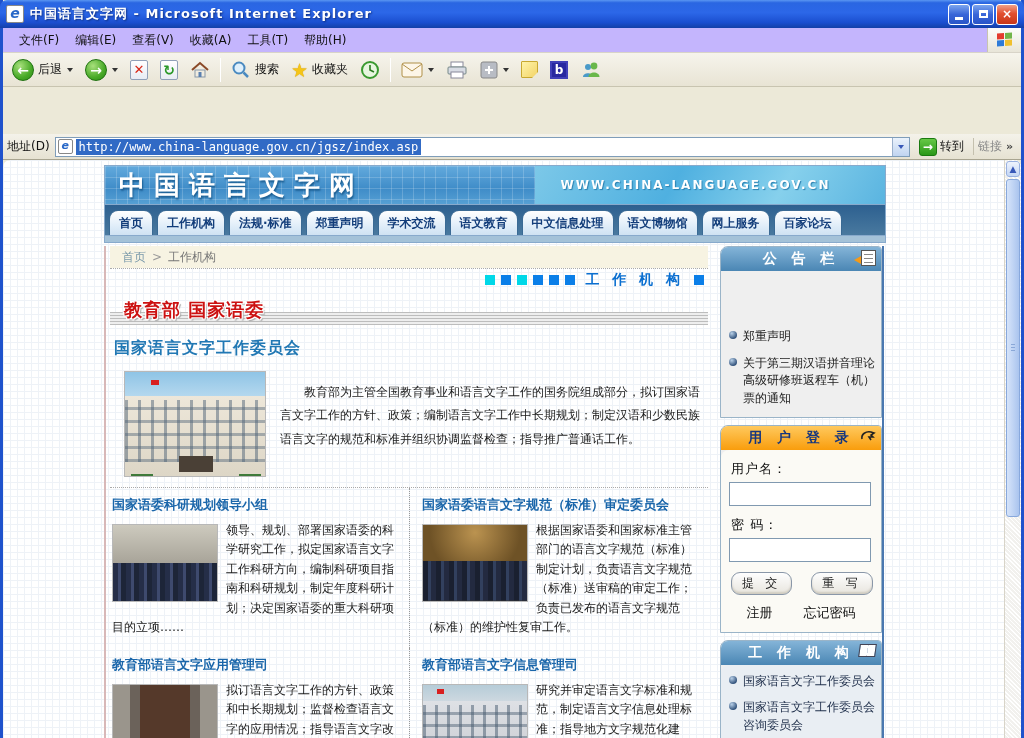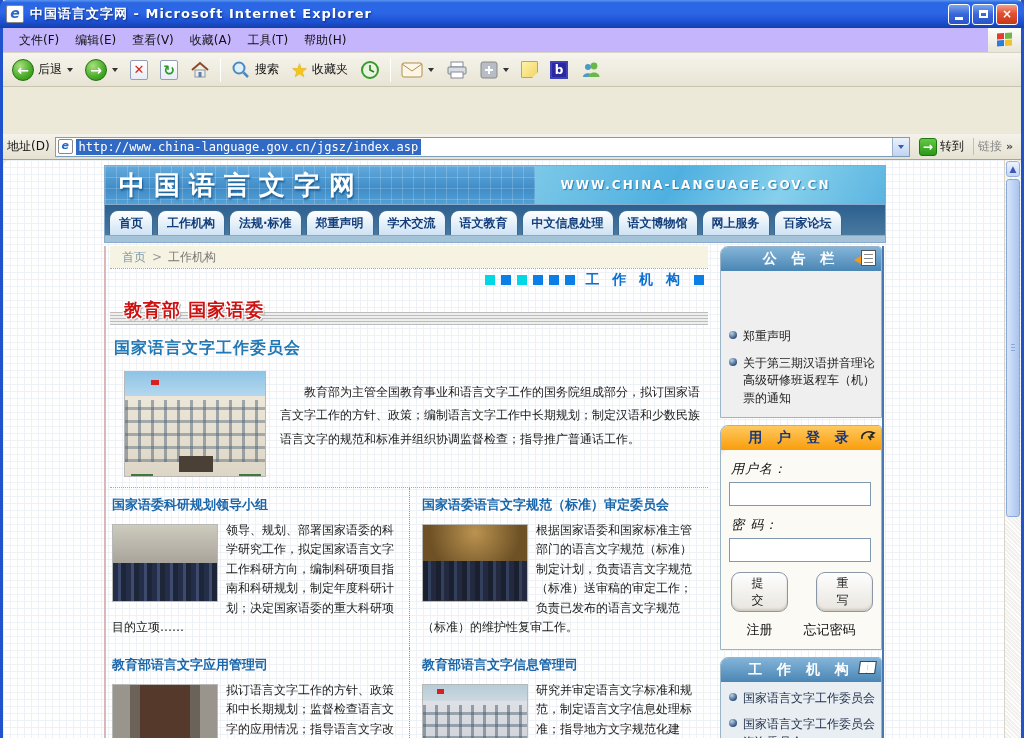--- a/index.html
+++ b/index.html
@@ -167,23 +167,23 @@
   .panel-head { height:24px; border-radius:7px 3px 0 0; display:flex; align-items:center; justify-content:center; gap:4px;
     background:linear-gradient(180deg,#84b4d8,#4a86b4); color:#fff; font-weight:bold; font-size:14px; letter-spacing:5px; position:relative;}
   .panel-head .hicon { position:absolute; right:5px; top:3px; }
   .panel-head.orange { background:linear-gradient(180deg,#ffc95e,#f99d0c); color:#16367e; }
   .panel-body { border-radius:8px 0 0 0; background:#efefef; padding:8px 6px 10px 8px; }
   .annc-body { height:146px; display:flex; flex-direction:column; justify-content:flex-end; gap:9px; }
   .s-item { display:flex; gap:6px; font-size:12px; color:#222; line-height:1.45; }
   .bullet { flex:none; width:8px; height:8px; border-radius:50%; margin-top:3px;
     background:radial-gradient(circle at 35% 30%,#b8d0e8,#35557e 70%); }
   .login-body { background:#fbfaf5; padding:7px 8px 10px 8px; }
-  .login-body label { display:block; font-size:13px; color:#111; margin:3px 0 4px 2px; letter-spacing:1px;font-style:italic;}
+  .login-body label { display:block; font-size:13px; color:#111; margin:3px 0 4px 2px; letter-spacing:1px;}
   .login-body input { width:142px; height:24px; border:1px solid #8099b0; background:#fff; margin-bottom:7px; font-size:13px; padding:0 4px;}
-  .btn-row { display:flex; gap:28px; margin:3px 0 9px 2px; }
+  .btn-row { display:flex; gap:19px; margin:3px 0 9px 2px; }
   .xp-btn { font-size:12px; color:#222; letter-spacing:4px; padding:2px 10px; border:1px solid #8a97a8; border-radius:9px;
     background:linear-gradient(180deg,#fefefe,#e8e5de); box-shadow:inset 0 -2px 2px #d0ccc0;}
   .link-row { display:flex; gap:31px; justify-content:center; font-size:13px; color:#111;font-family:Liberation Serif, serif; }
   .orgs-body { background:#e9eef3; min-height:176px; }
   .orgs-body .s-item { margin-bottom:9px; color:#1c2c48; }
   .doc-mini { width:15px; height:16px; background:#fff; border:1px solid #555; position:relative; }
   .doc-mini i { display:block; height:1px; background:#888; margin:3px 2px 0 2px; }
   .arrow-left { position:absolute; left:-8px; top:5px; width:0; height:0; border-top:4px solid transparent; border-bottom:4px solid transparent; border-right:7px solid #f59a18; }
   .book-ico { width:17px; height:13px; background:linear-gradient(90deg,#fff 48%,#cfd8e4 48% 52%,#fff 52%); border:1px solid #445; transform:skewX(-8deg); }
 

